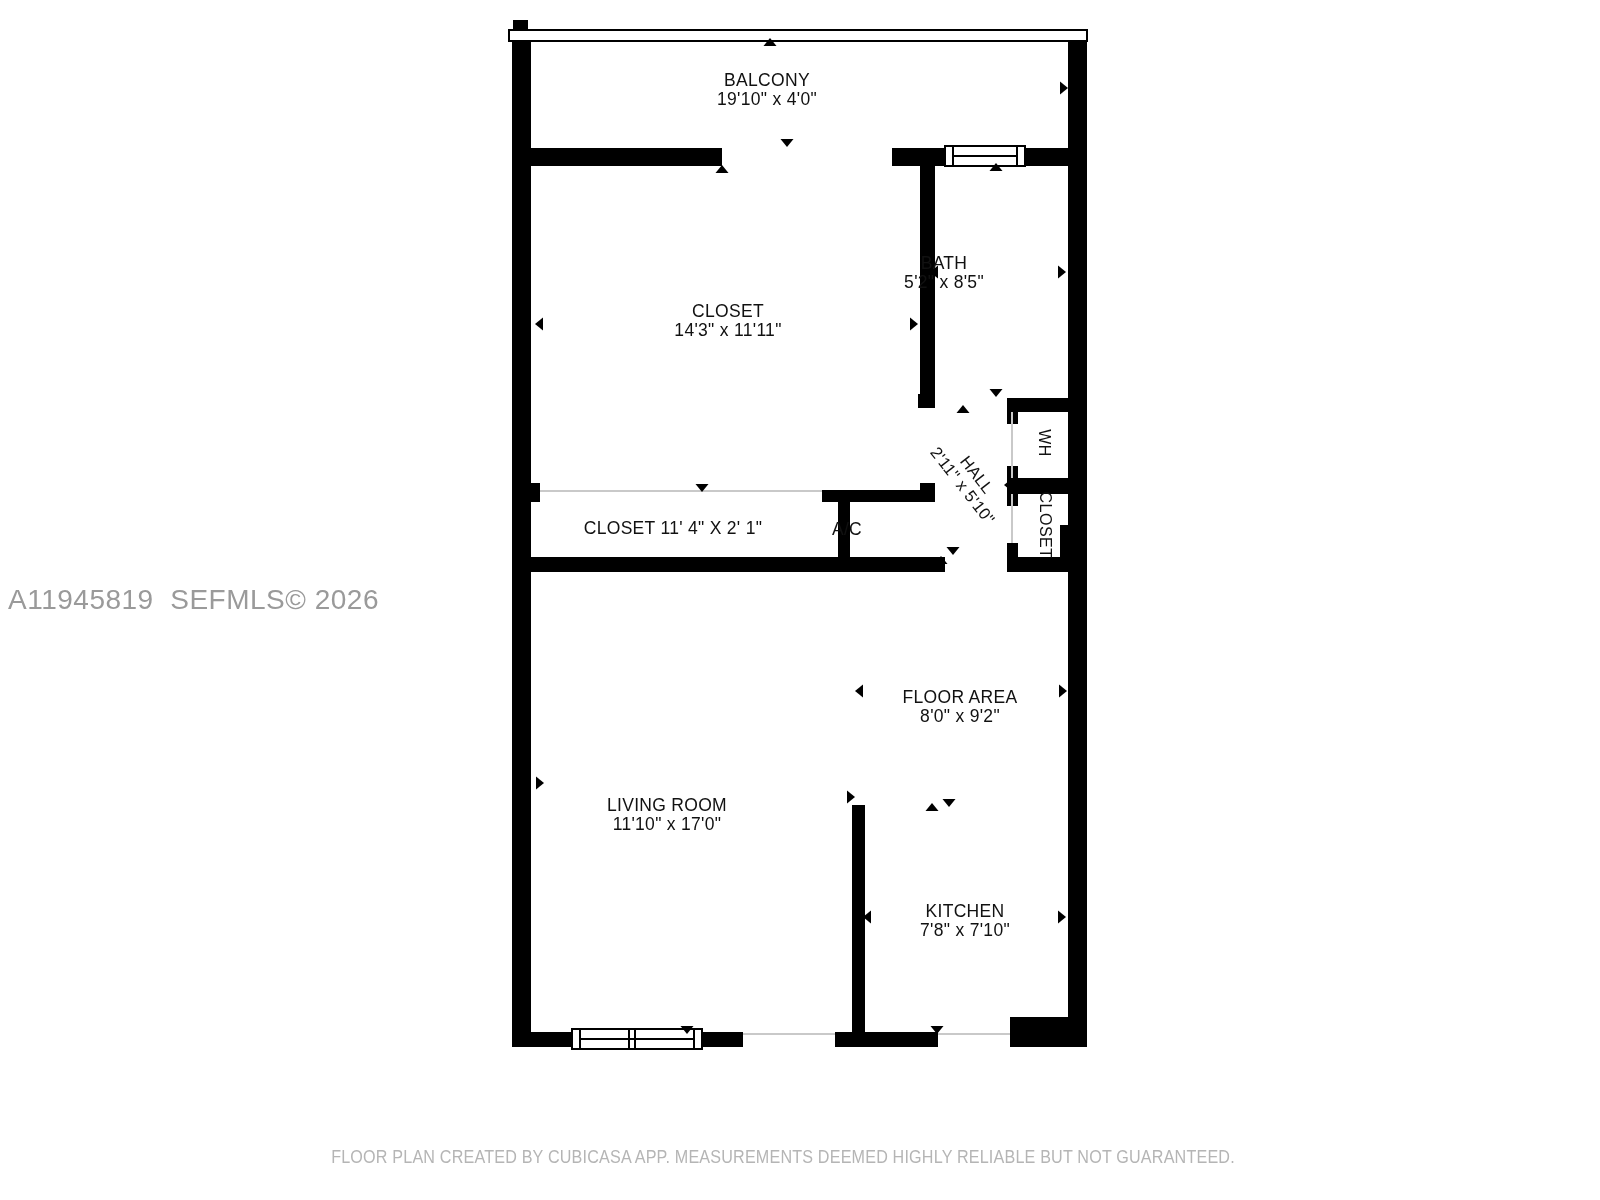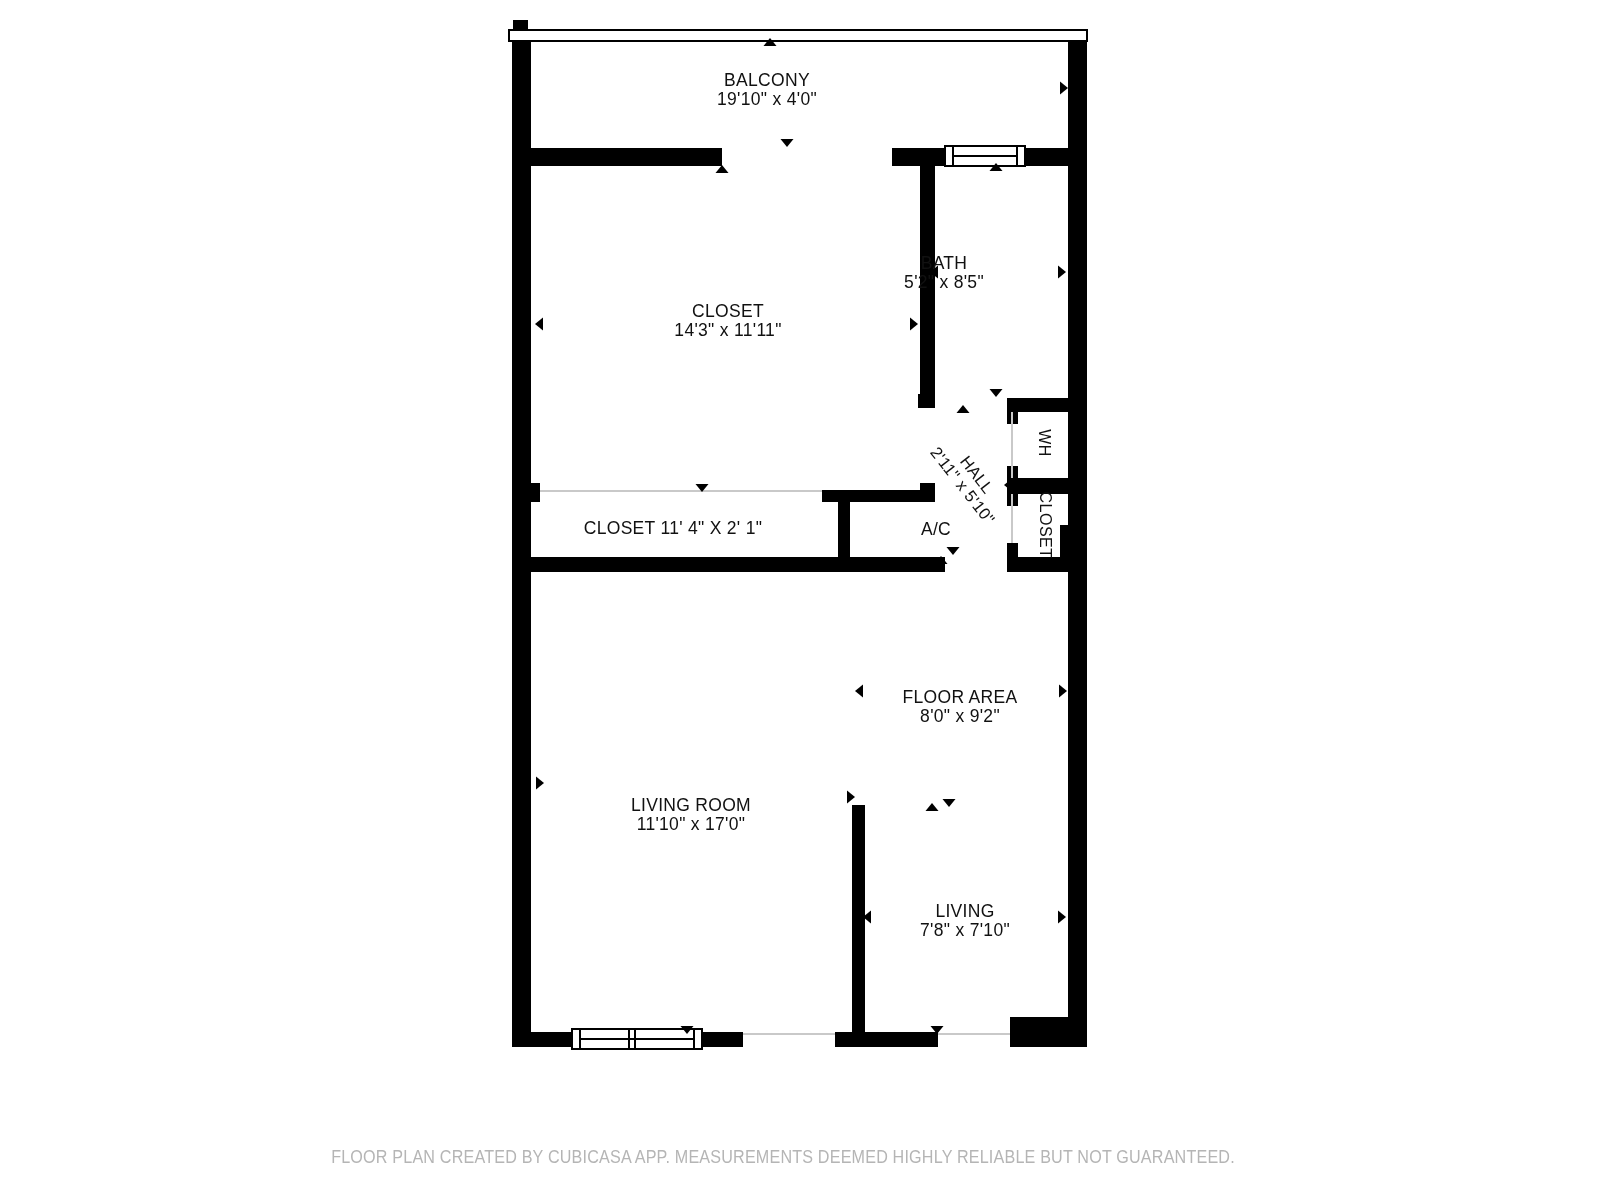--- a/index.html
+++ b/index.html
@@ -135,34 +135,35 @@
   </div>
 
   <div class="label rot90" style="left:1045px;top:525px">
     <div>CLOSET</div>
   </div>
 
   <div class="label" style="left:673px;top:528px">
     <div>CLOSET 11' 4" X 2' 1"</div>
   </div>
 
-  <div class="label" style="left:936px;top:529px">
+  <div class="label" style="left:847px;top:529px">
     <div>A/C</div>
   </div>
 
   <div class="label" style="left:960px;top:707px">
     <div>FLOOR AREA</div>
     <div>8'0" x 9'2"</div>
   </div>
 
-  <div class="label" style="left:691px;top:815px">
+  <div class="label" style="left:667px;top:815px">
     <div>LIVING ROOM</div>
     <div>11'10" x 17'0"</div>
   </div>
 
   <div class="label" style="left:965px;top:921px">
-    <div>LIVING</div>
+    <div>KITCHEN</div>
     <div>7'8" x 7'10"</div>
   </div>
 
+  <div id="watermark">A11945819  SEFMLS© 2026</div>
   <div id="footer">FLOOR PLAN CREATED BY CUBICASA APP. MEASUREMENTS DEEMED HIGHLY RELIABLE BUT NOT GUARANTEED.</div>
 
 </div>
 
 </body></html>

